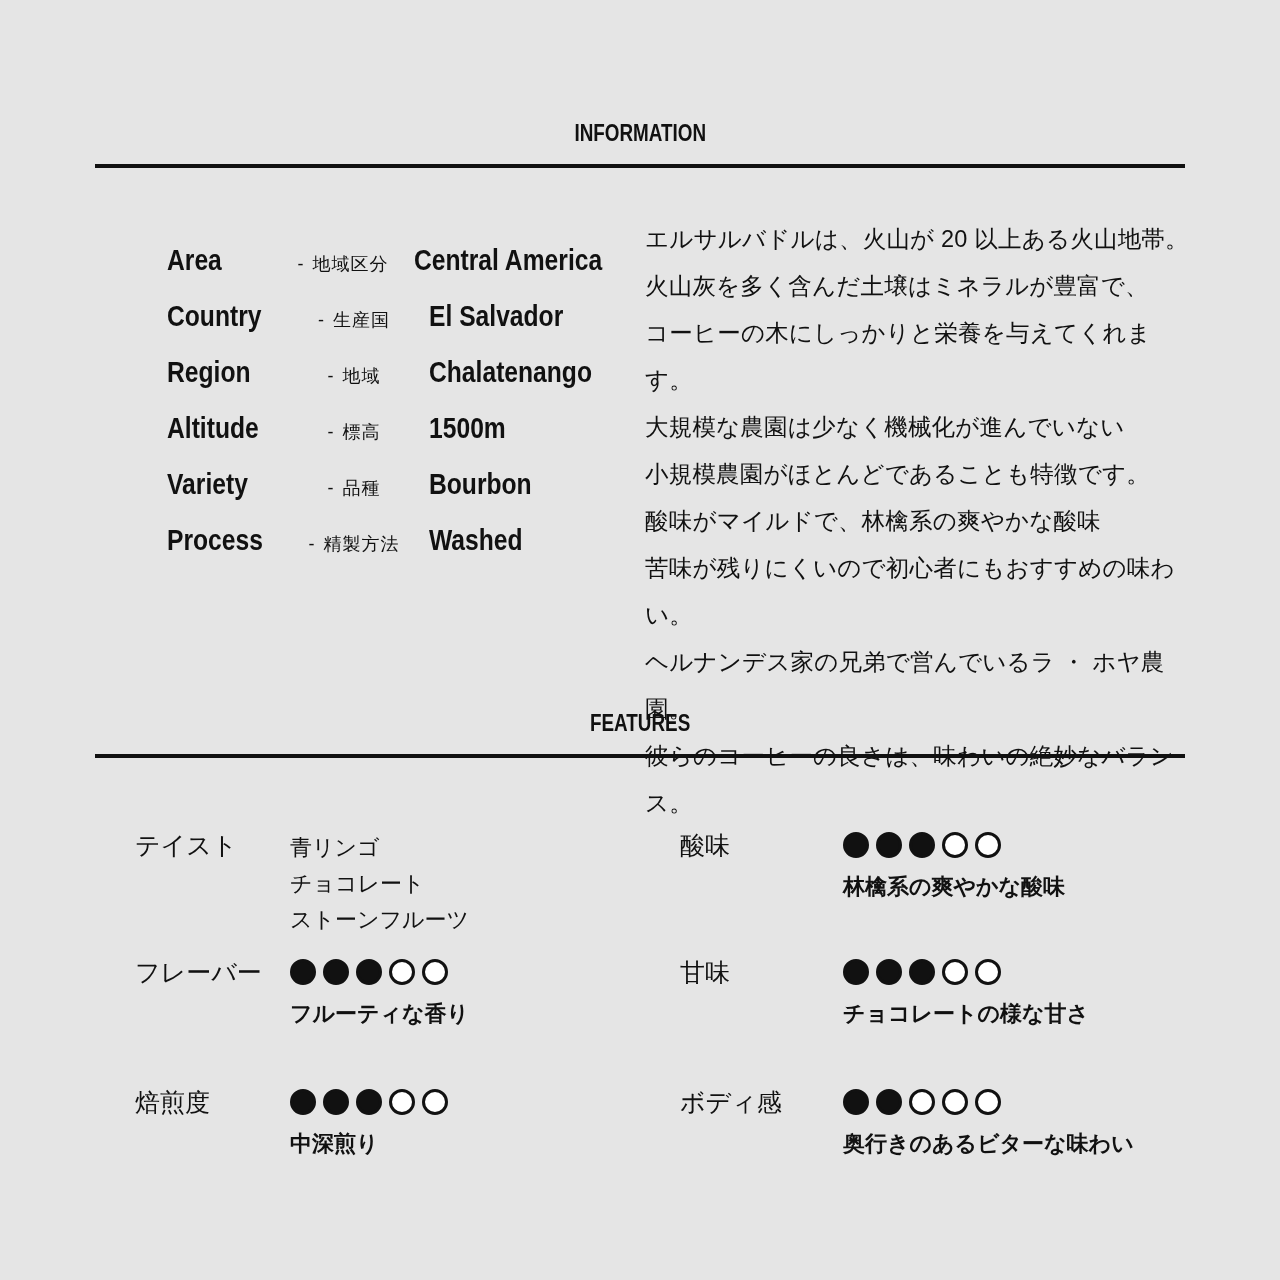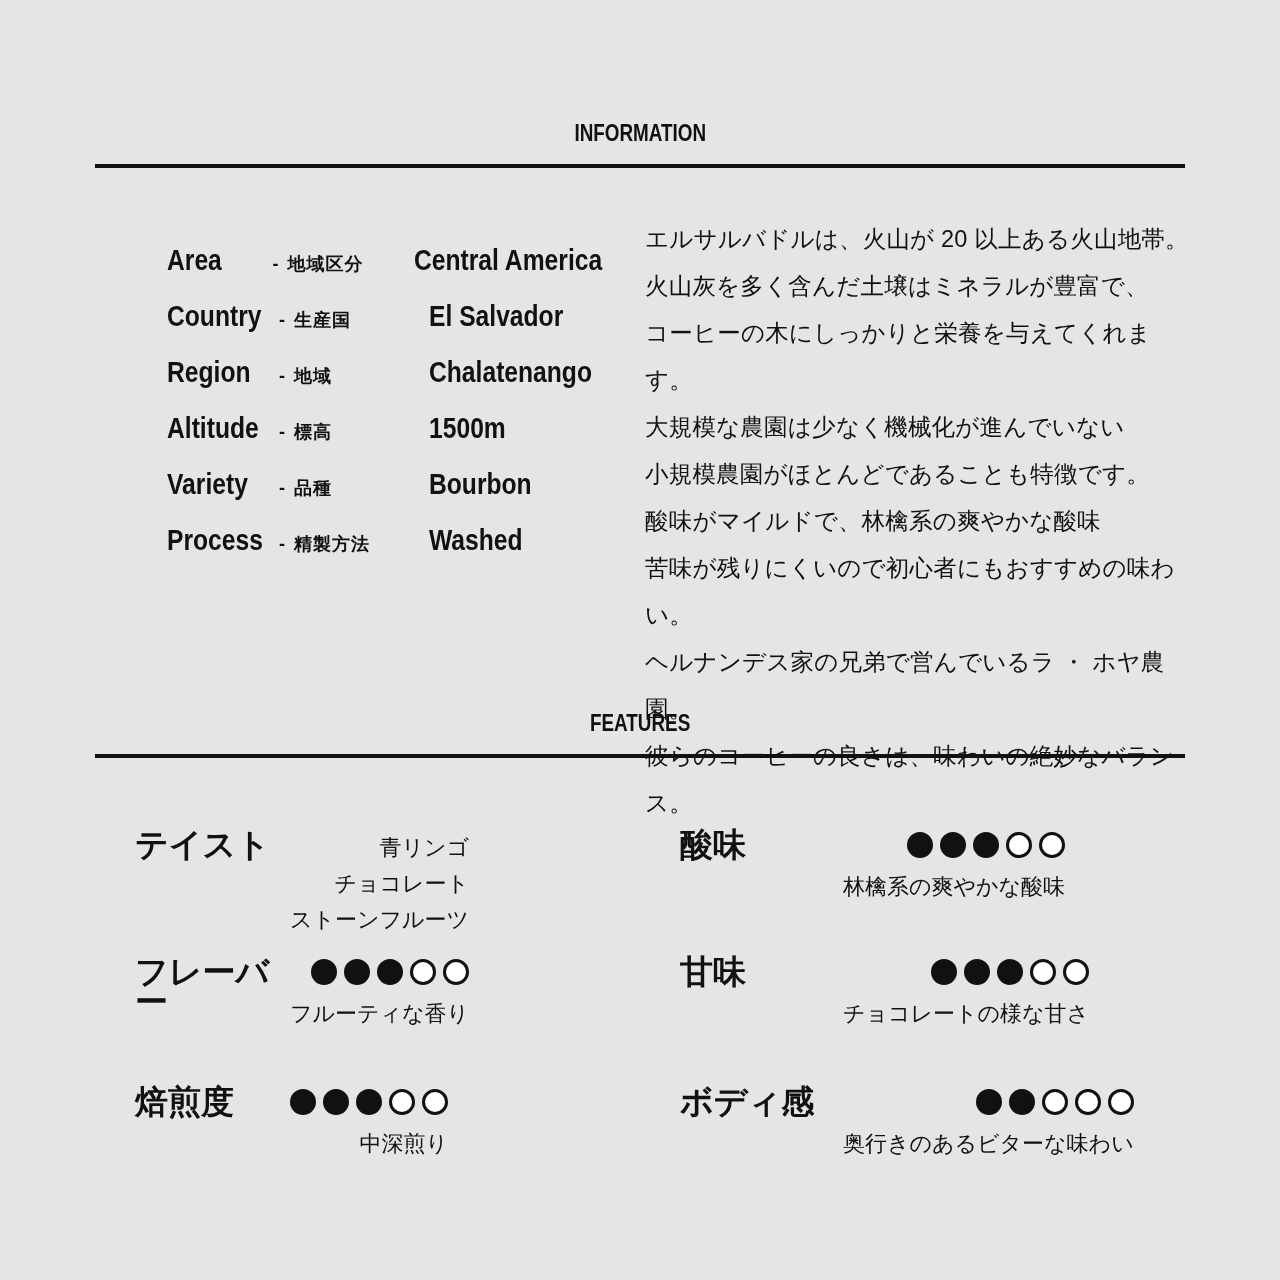--- a/index.html
+++ b/index.html
@@ -27,47 +27,47 @@
   }
   .rule-1 { top:164px; }
   .rule-2 { top:754px; }
   .title-info { top:120px; }
   .title-features { top:710px; }
 
   
   .specs { position:absolute; left:135px; top:243px; width:500px; }
   .spec-row { display:flex; align-items:baseline; margin-bottom:22px; }
   .spec-en { width:112px; font-size:29px; font-weight:700; line-height:34px;margin-left:32px; }
-  .spec-ja { width:150px; font-size:18px; font-weight:700; letter-spacing:1px; }
+  .spec-ja { width:150px; font-size:18px; font-weight:400; letter-spacing:1px;text-align:center; }
   .spec-ja .dash { display:inline-block; margin-right:8px; }
   .spec-value { font-size:29px; font-weight:700; line-height:34px; }
 
   
   .description { position:absolute; left:645px; top:216px; width:545px; }
   .description p { font-size:23.5px; line-height:47px; font-weight:500; letter-spacing:0.2px; }
 
   
   .feature-row { position:absolute; display:flex; align-items:flex-start; }
-  .feature-row .f-label { font-size:33px; font-weight:700; line-height:30px; flex:0 0 auto; }
+  .feature-row .f-label { font-size:25px; font-weight:400; line-height:30px; flex:0 0 auto; }
   .col-left { left:135px; }
   .col-right { left:680px; }
   .col-left .f-label { width:155px; }
   .col-right .f-label { width:163px; }
   .row-1 { top:830px; }
   .row-2 { top:957px; }
   .row-3 { top:1087px; }
-  .f-content { display:flex; flex-direction:column;align-items:flex-end; }
+  .f-content { display:flex; flex-direction:column; }
   .taste-list { font-size:22px; line-height:36px; font-weight:500; }
   .dots { display:flex; gap:7px; align-items:center; height:30px; }
   .dot {
     width:26px; height:26px; border-radius:50%;
     border:3px solid #111; background:#fff;
   }
   .dot.filled { background:#111; }
-  .f-note { font-size:22px; font-weight:400; margin-top:14px; line-height:26px; }
+  .f-note { font-size:22px; font-weight:700; margin-top:14px; line-height:26px; }
 </style>
 </head>
 <body>
 
 <div class="page">
 
   <h1 class="section-title title-info"><span class="cond">INFORMATION</span></h1>
   <div class="rule rule-1"></div>
 
   <div class="specs">

